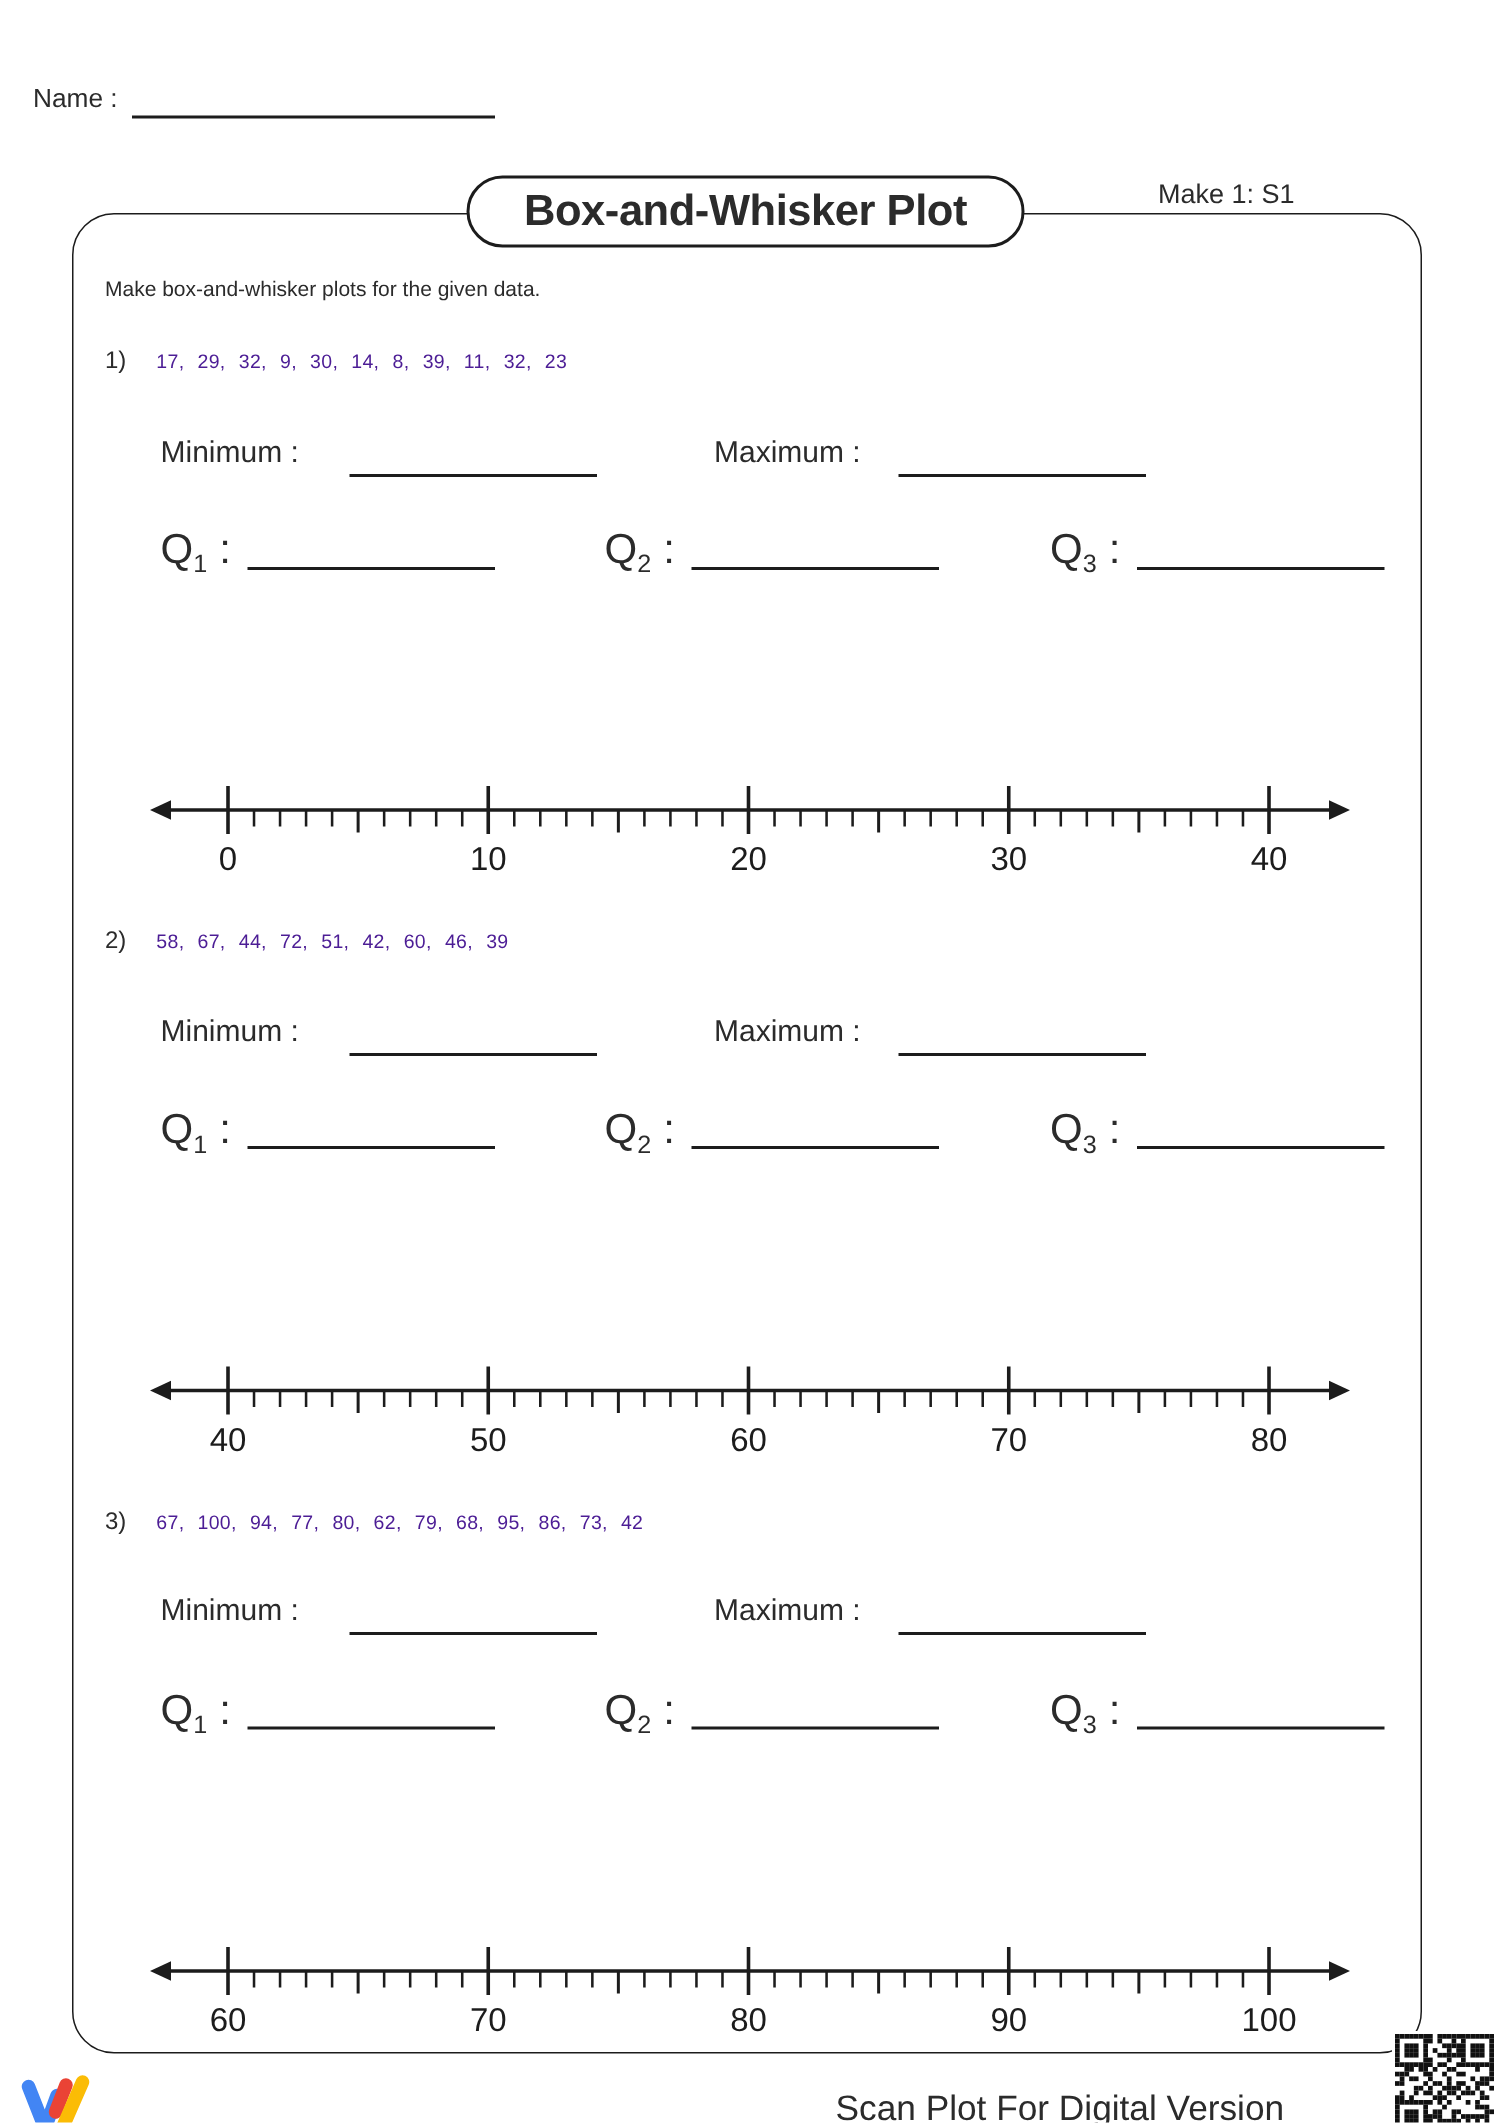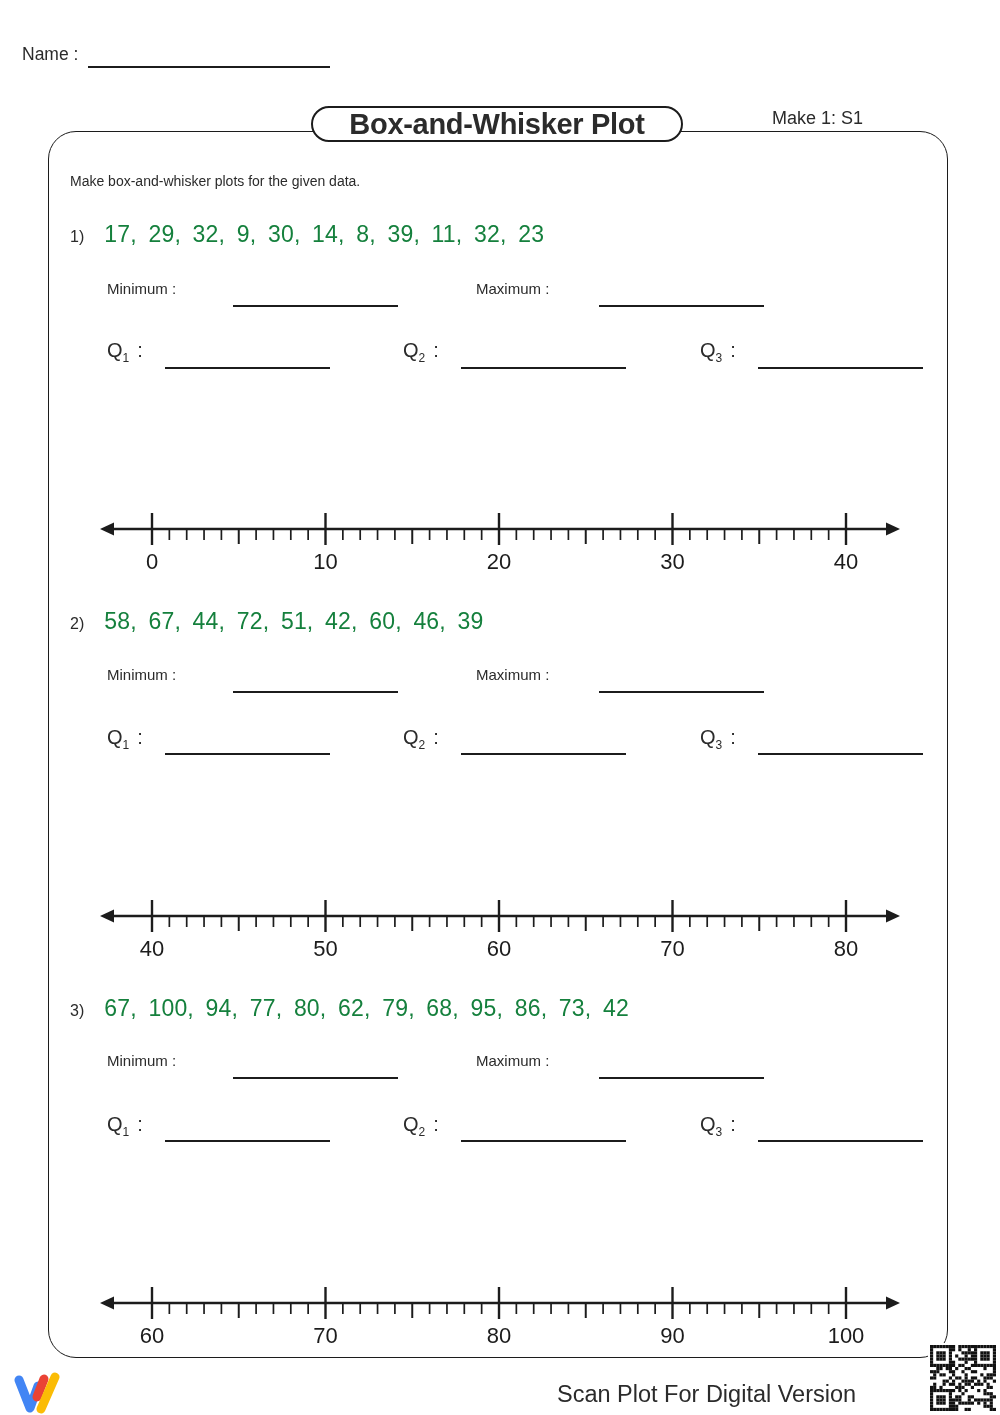--- a/index.html
+++ b/index.html
@@ -4,21 +4,21 @@
 <style>
   * { margin:0; padding:0; box-sizing:border-box; }
   html,body { background:#ffffff; }
   body {
     position:relative;
     width:1000px; height:1415px;
     font-family:"Liberation Sans", sans-serif;
     color:#222222;
     overflow:hidden;
   }
-  .abs { position:absolute; }
+  .abs { position:absolute;margin-top:11px; }
 
   
   .name-label { font-size:17.5px; color:#2b2b2b; }
   .name-line { border-bottom:2px solid #1c1c1c; height:0; }
 
   .main-box {
     border:1.7px solid #1c1c1c;
     border-radius:28px;
     background:transparent;
   }
@@ -30,24 +30,24 @@
     z-index:2;
     font-size:29px; font-weight:700; letter-spacing:-0.3px;
     color:#2b2b2b;
   }
   .level-label { font-size:18px; color:#2b2b2b; }
   .instruction { font-size:14px; color:#2b2b2b; }
 
   
   .p-row { display:flex; align-items:baseline; }
   .p-num { font-size:16px; color:#2b2b2b; margin-right:20px; }
-  .p-data { font-size:23px; color:#15803d; word-spacing:5px; letter-spacing:0.2px; }
-
-  .field-label { font-size:15px; color:#2b2b2b; white-space:nowrap; }
-  .q-label { font-size:20px; color:#2b2b2b; white-space:nowrap; }
+  .p-data { font-size:13px; color:#4c1d95; word-spacing:5px; letter-spacing:0.2px; }
+
+  .field-label { font-size:20px; color:#2b2b2b; white-space:nowrap; }
+  .q-label { font-size:28px; color:#2b2b2b; white-space:nowrap; }
   .q-label sub { font-size:0.6em; }
   .q-label .colon { margin-left:8px; }
   .blank { border-bottom:2px solid #1c1c1c; height:0; display:block; }
 
   .plot-area { background:transparent; }
 
   .nl svg { display:block; }
 
   
   .brand { display:flex; align-items:center; gap:9px; }
@@ -56,21 +56,21 @@
   .qr { background:#ffffff; z-index:3; padding:2px; }
 </style>
 </head>
 <body>
 
 <span class="abs name-label" style="left:22px; top:44px;">Name :</span>
 <span class="abs name-line" style="left:88px; top:66px; width:242px;"></span>
 
 <div class="abs main-box" style="left:48px; top:131px; width:900px; height:1227px;"></div>
 
-<div class="abs title-pill" style="left:311px; top:106px; width:372px; height:36px;">
+<div class="abs title-pill" style="left:311px; top:106px; width:372px; height:48px;">
   <span>Box-and-Whisker Plot</span>
 </div>
 
 <span class="abs level-label" style="left:772px; top:108px;">Make 1: S1</span>
 
 <span class="abs instruction" style="left:70px; top:173px;">Make box-and-whisker plots for the given data.</span>
 
 <section>
   <div class="abs p-row" style="left:70px; top:221px;">
     <span class="p-num">1)</span>

